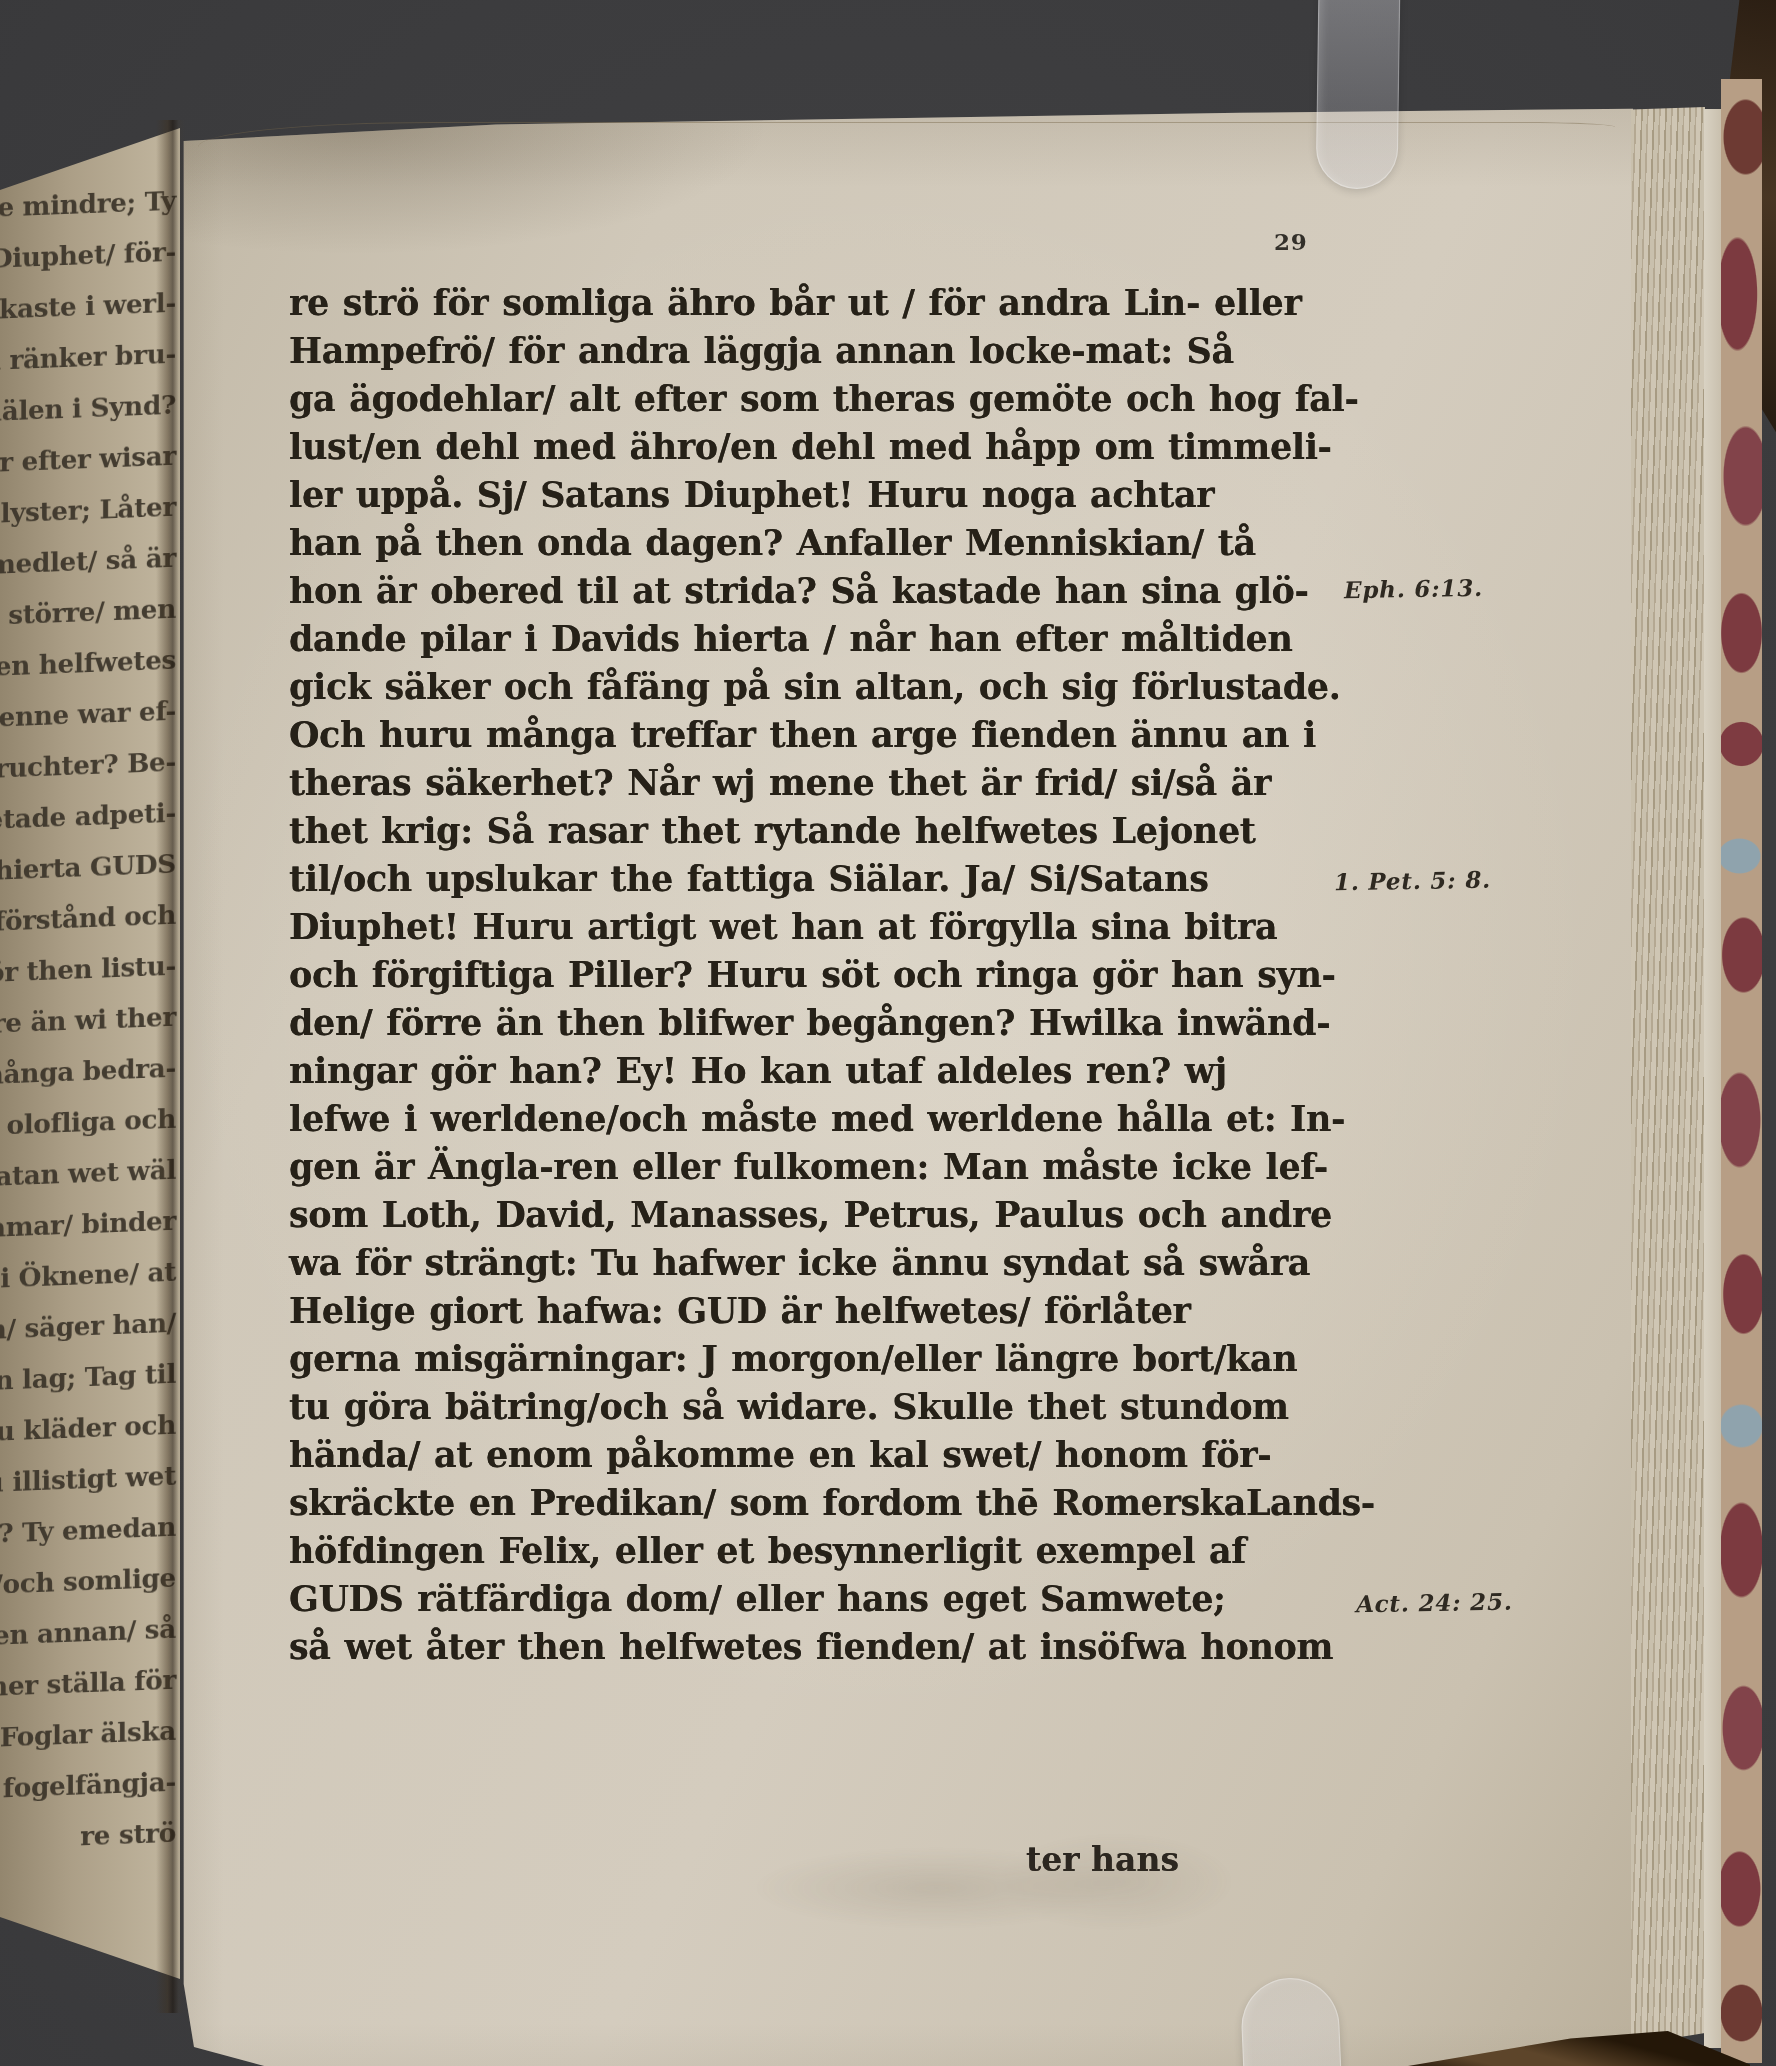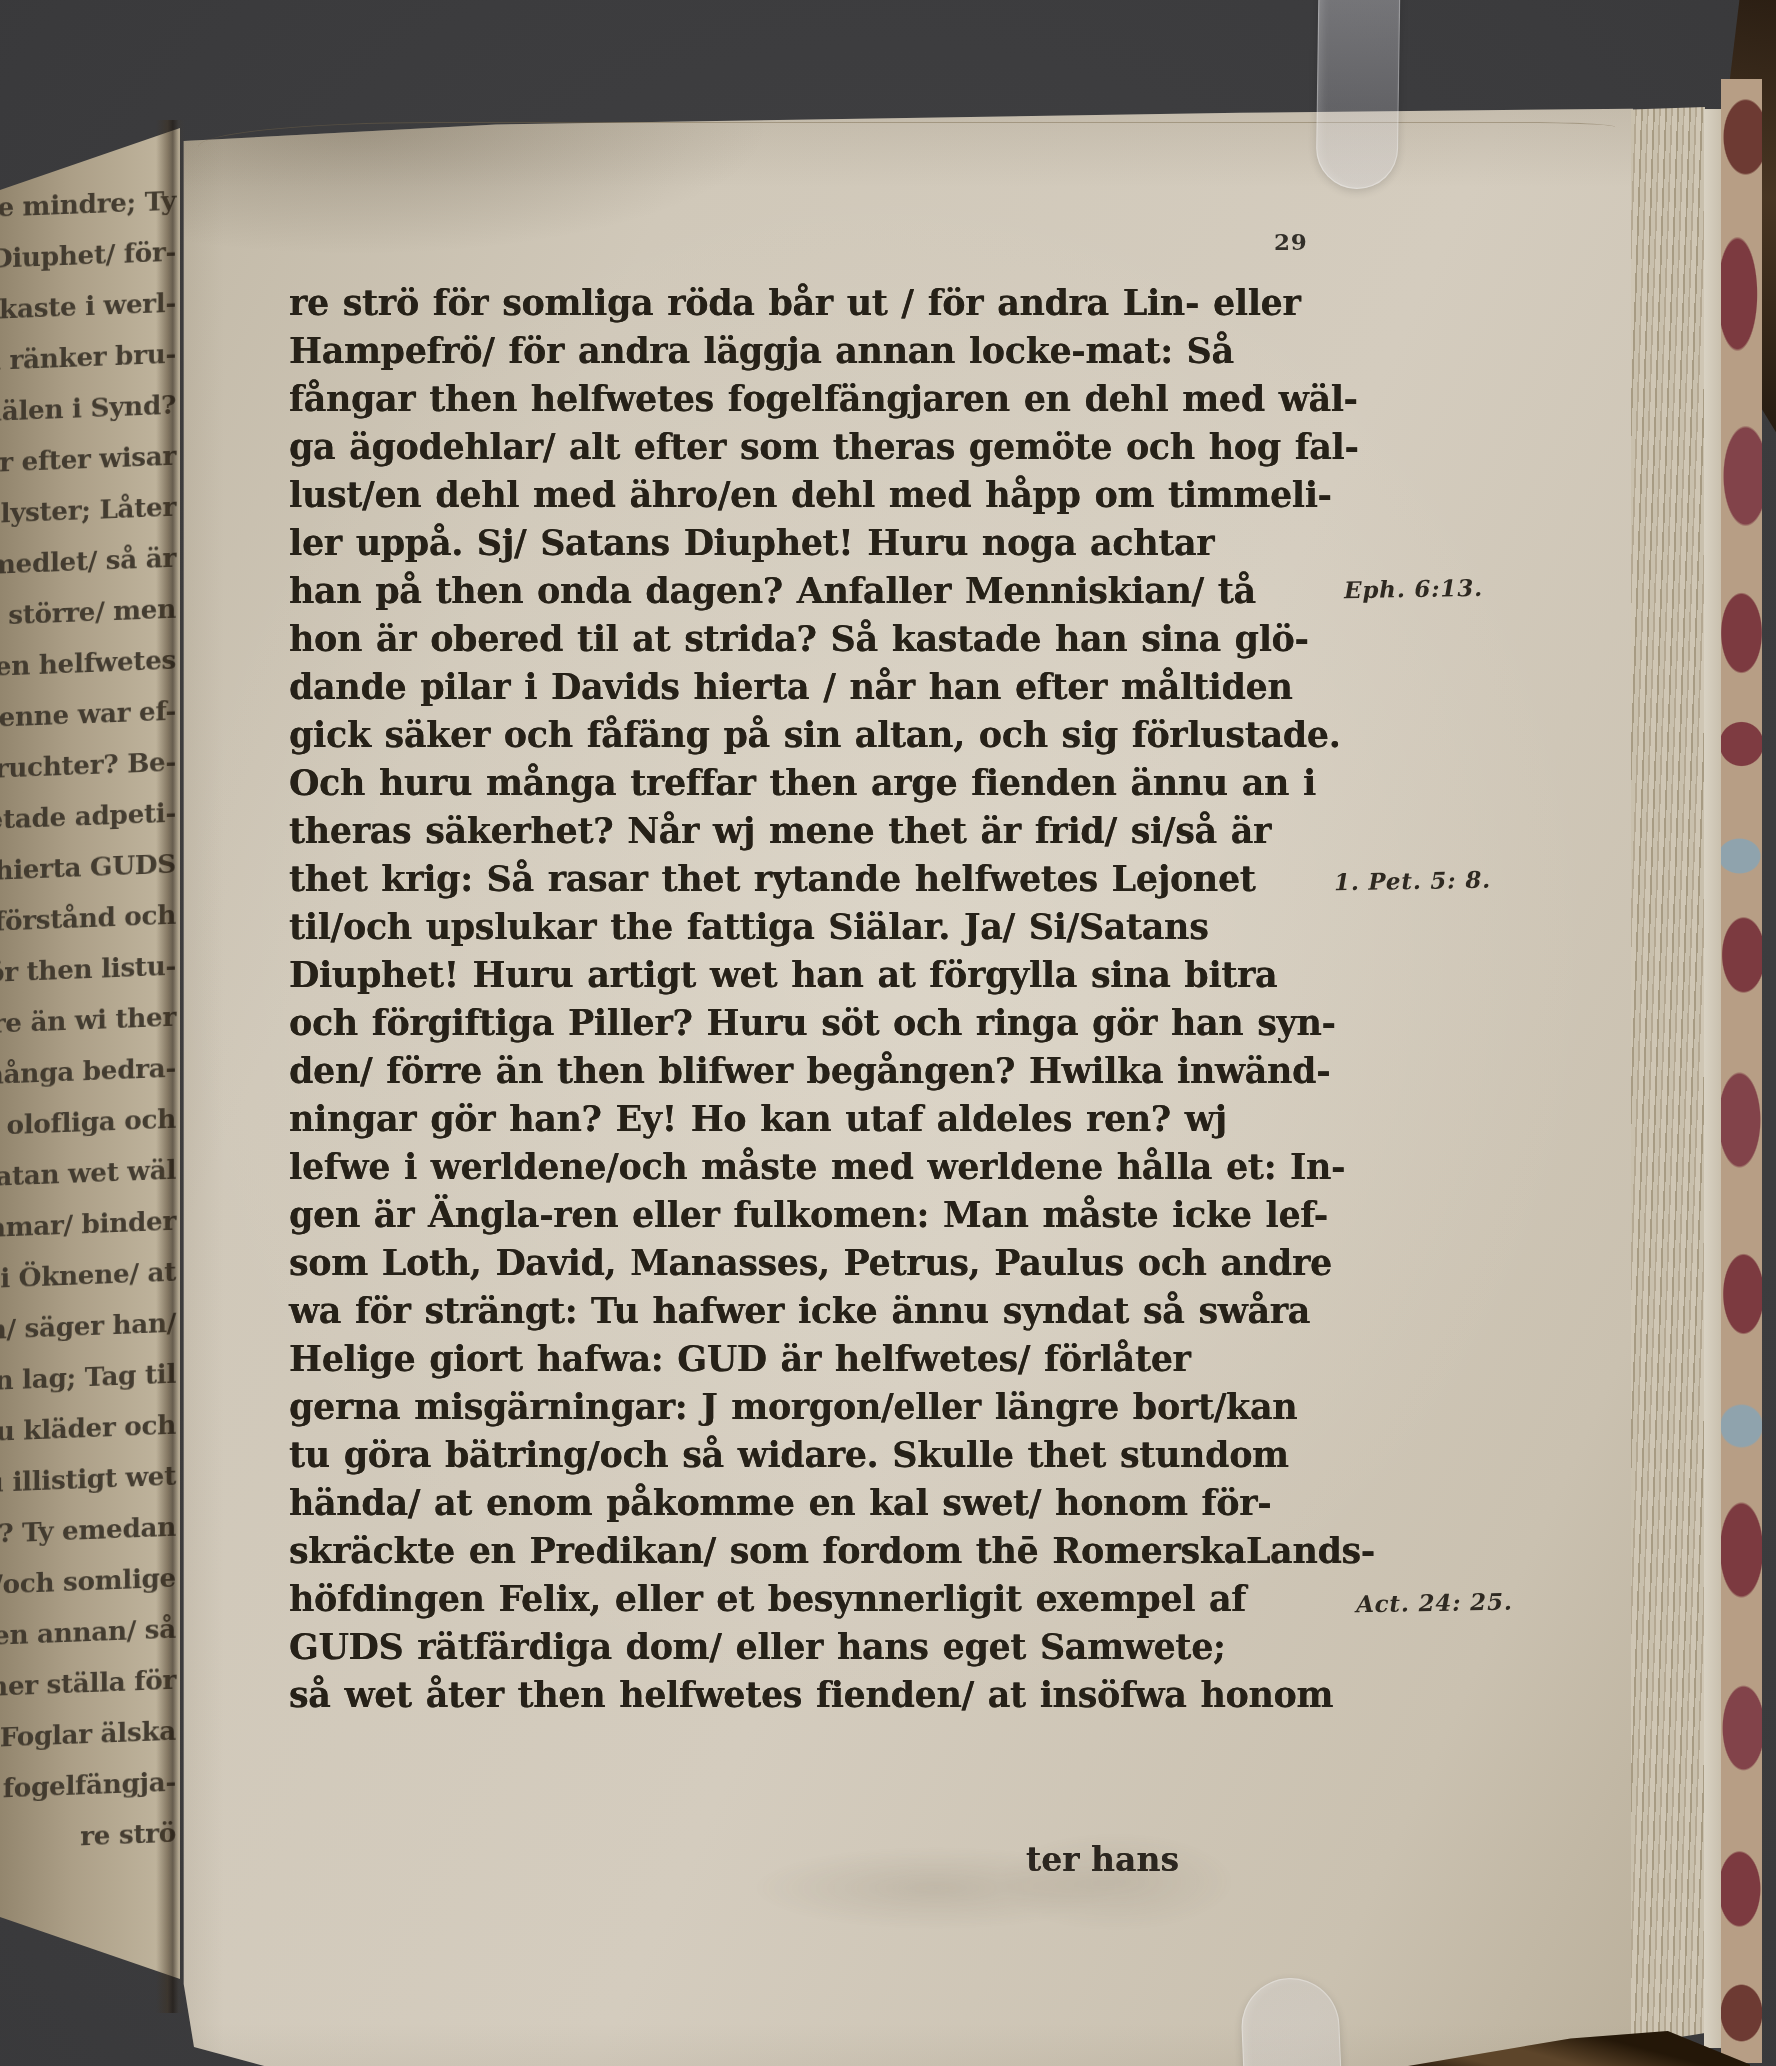--- a/index.html
+++ b/index.html
@@ -210,23 +210,22 @@
 
   <div class="fore-edge"></div>
   <div class="edge-outer"></div>
   <div class="leather-top-right"></div>
   <div class="marble-right"></div>
 
   <div class="leather-br"></div>
 
   <div class="pagenum">29</div>
   <div class="text-block">
-      <div class="body-line"><span>re strö för somliga röda bår ut /  för andra Lin- eller</span></div>
+      <div class="body-line"><span>re strö för somliga ähro bår ut /  för andra Lin- eller</span></div>
       <div class="body-line"><span>Hampefrö/  för andra läggja annan locke-mat:   Så</span></div>
-      <div class="body-line"><span>fångar then helfwetes fogelfängjaren en dehl med wäl-</span></div>
       <div class="body-line"><span>ga ägodehlar/ alt efter som theras gemöte och hog fal-</span></div>
       <div class="body-line"><span>lust/en dehl med ähro/en dehl med håpp om timmeli-</span></div>
       <div class="body-line"><span>ler uppå.    Sj/ Satans Diuphet!  Huru noga achtar</span></div>
       <div class="body-line"><span>han på then onda dagen?  Anfaller Menniskian/ tå</span></div>
       <div class="body-line"><span>hon är obered til at strida?   Så kastade han sina glö-</span></div>
       <div class="body-line"><span>dande pilar i Davids hierta /  når han efter måltiden</span></div>
       <div class="body-line"><span>gick säker och fåfäng på sin altan,  och sig förlustade.</span></div>
       <div class="body-line"><span>Och huru många treffar then arge fienden ännu an i</span></div>
       <div class="body-line"><span>theras säkerhet?    Når wj mene thet är frid/  si/så är</span></div>
       <div class="body-line"><span>thet krig:   Så rasar thet rytande helfwetes Lejonet</span></div>

